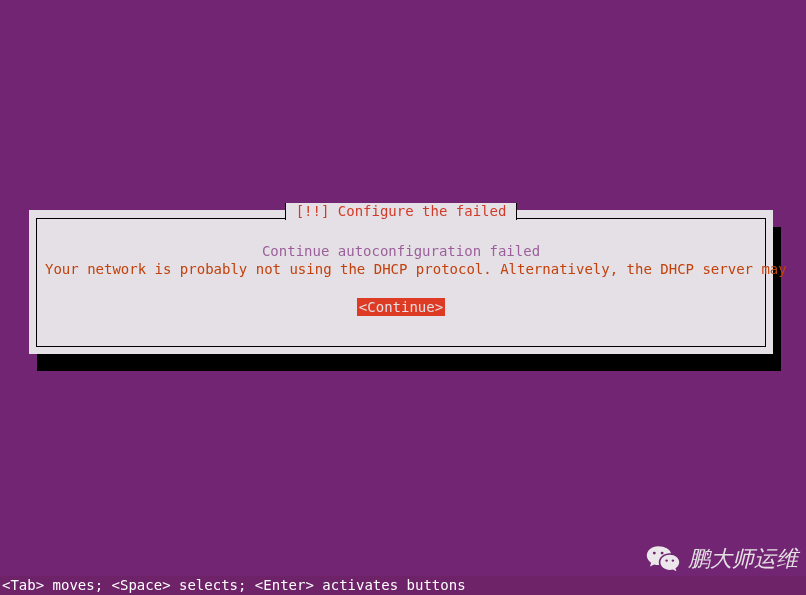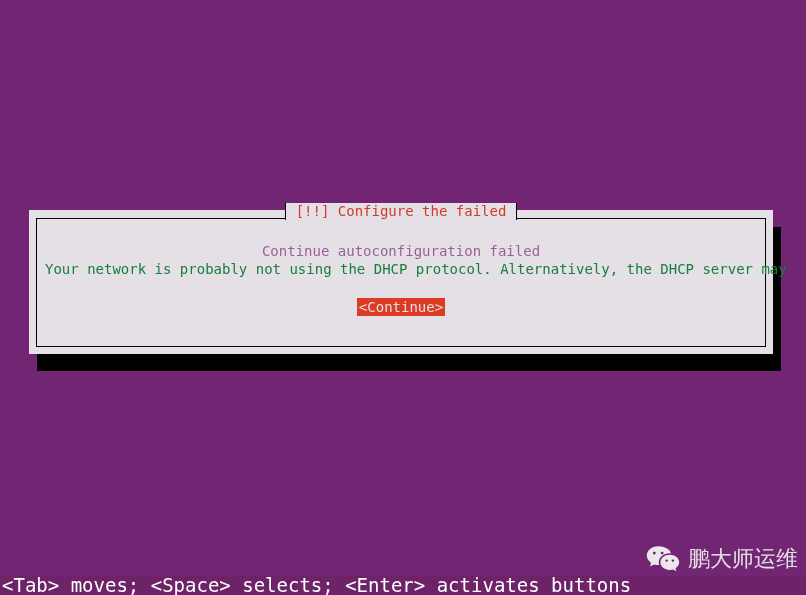--- a/index.html
+++ b/index.html
@@ -104,21 +104,21 @@
   #headline {
     text-align: center;
     color: #9b5f9b;
     font-size: 14px;
     line-height: 18px;
     margin-top: 23px;
     white-space: pre;
   }
 
   .body-line {
-    color: #15803d;
+    color: #c2410c;
     font-size: 14px;
     line-height: 18px;
     white-space: pre;
     padding-left: 8px;
   }
 
   #button-row {
     margin-top: 20px;
     display: flex;
     justify-content: center;
@@ -138,35 +138,36 @@
 
   
   #status-bar {
     position: absolute;
     left: 0;
     bottom: 0;
     width: 806px;
     height: 19px;
     background: #6e2369;
     color: #ffffff;
-    font-size: 19px;
+    font-size: 14px;
     line-height: 19px;
     white-space: pre;
     padding-left: 2px;
     box-sizing: border-box;
   }
 
   
   #watermark {
     position: absolute;
     right: 8px;
     bottom: 22px;
     display: flex;
     gap: 8px;
     opacity: 0.95;
+    font-style: italic;
   }
   #wechat-icon {
     width: 34px;
     height: 28px;
     display: block;
   }
   #watermark-text {
     color: #eaeaea;
     font-family: "DejaVu Sans", "Liberation Sans", sans-serif;
     font-size: 22px;

